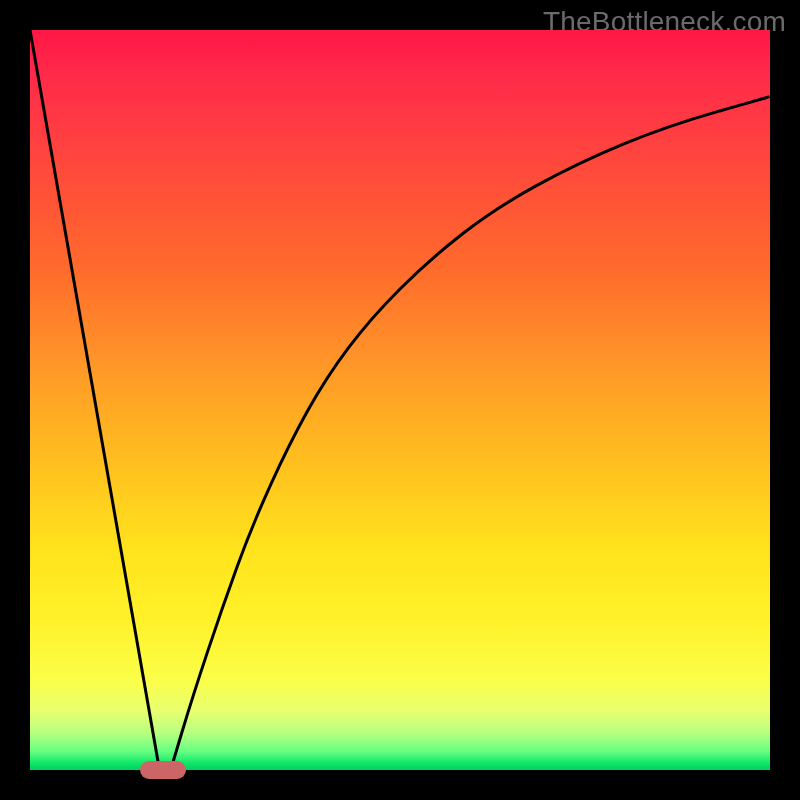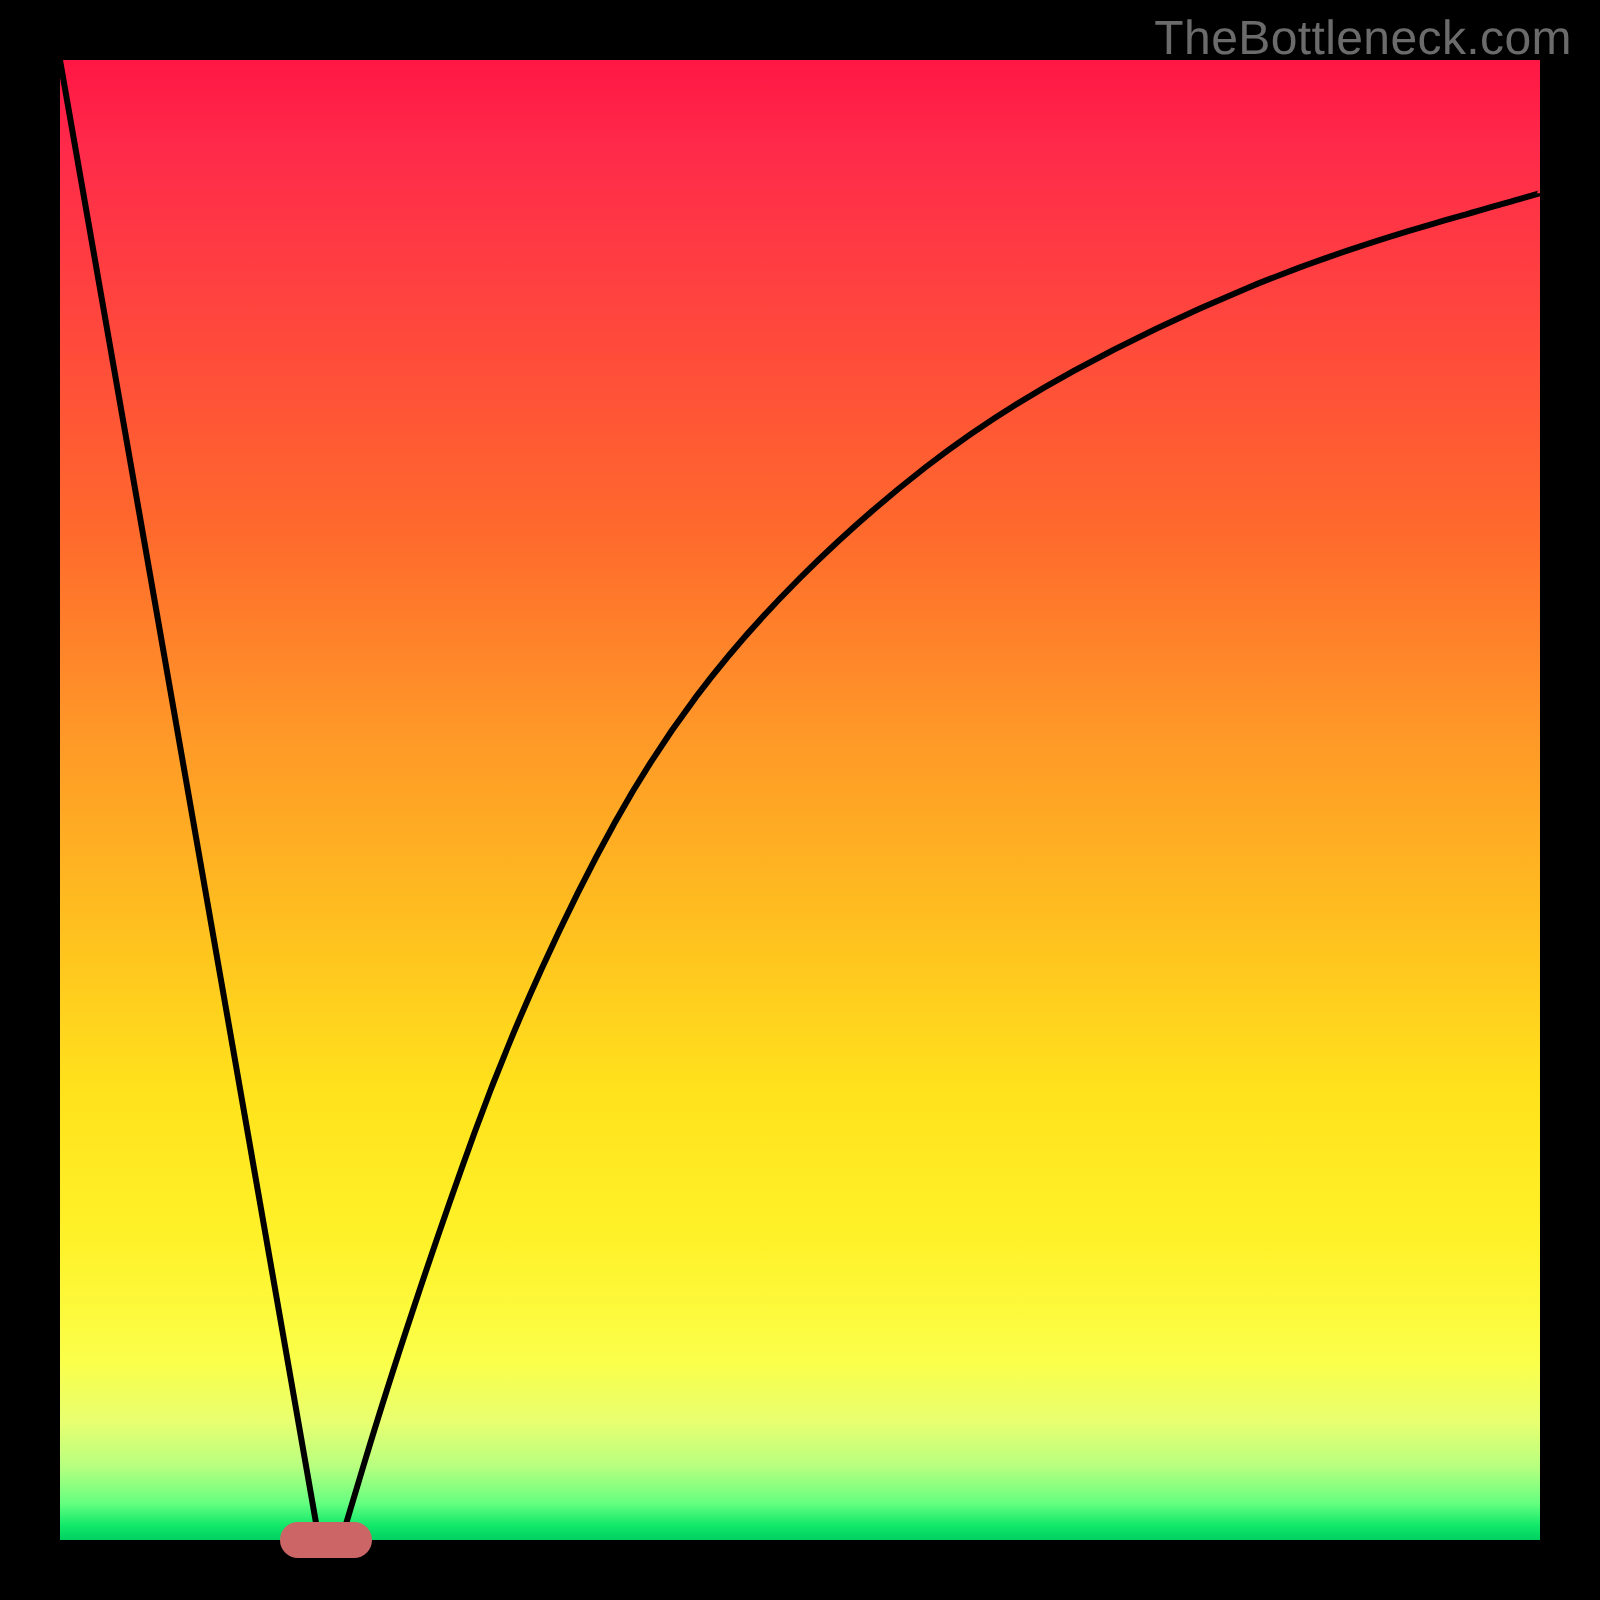--- a/index.html
+++ b/index.html
@@ -42,21 +42,21 @@
       #66ff80 97.5%,
       #12e86a 99%,
       #00d060 100%
     );
   }
   .watermark {
     position: absolute;
     top: 6px;
     right: 14px;
     color: #6b6b6b;
-    font-size: 24px;
+    font-size: 28px;
     font-weight: 400;
     letter-spacing: 0.2px;
     user-select: none;
     text-align: center;
   }
   svg.curve {
     position: absolute;
     left: 0;
     top: 0;
     width: 740px;

